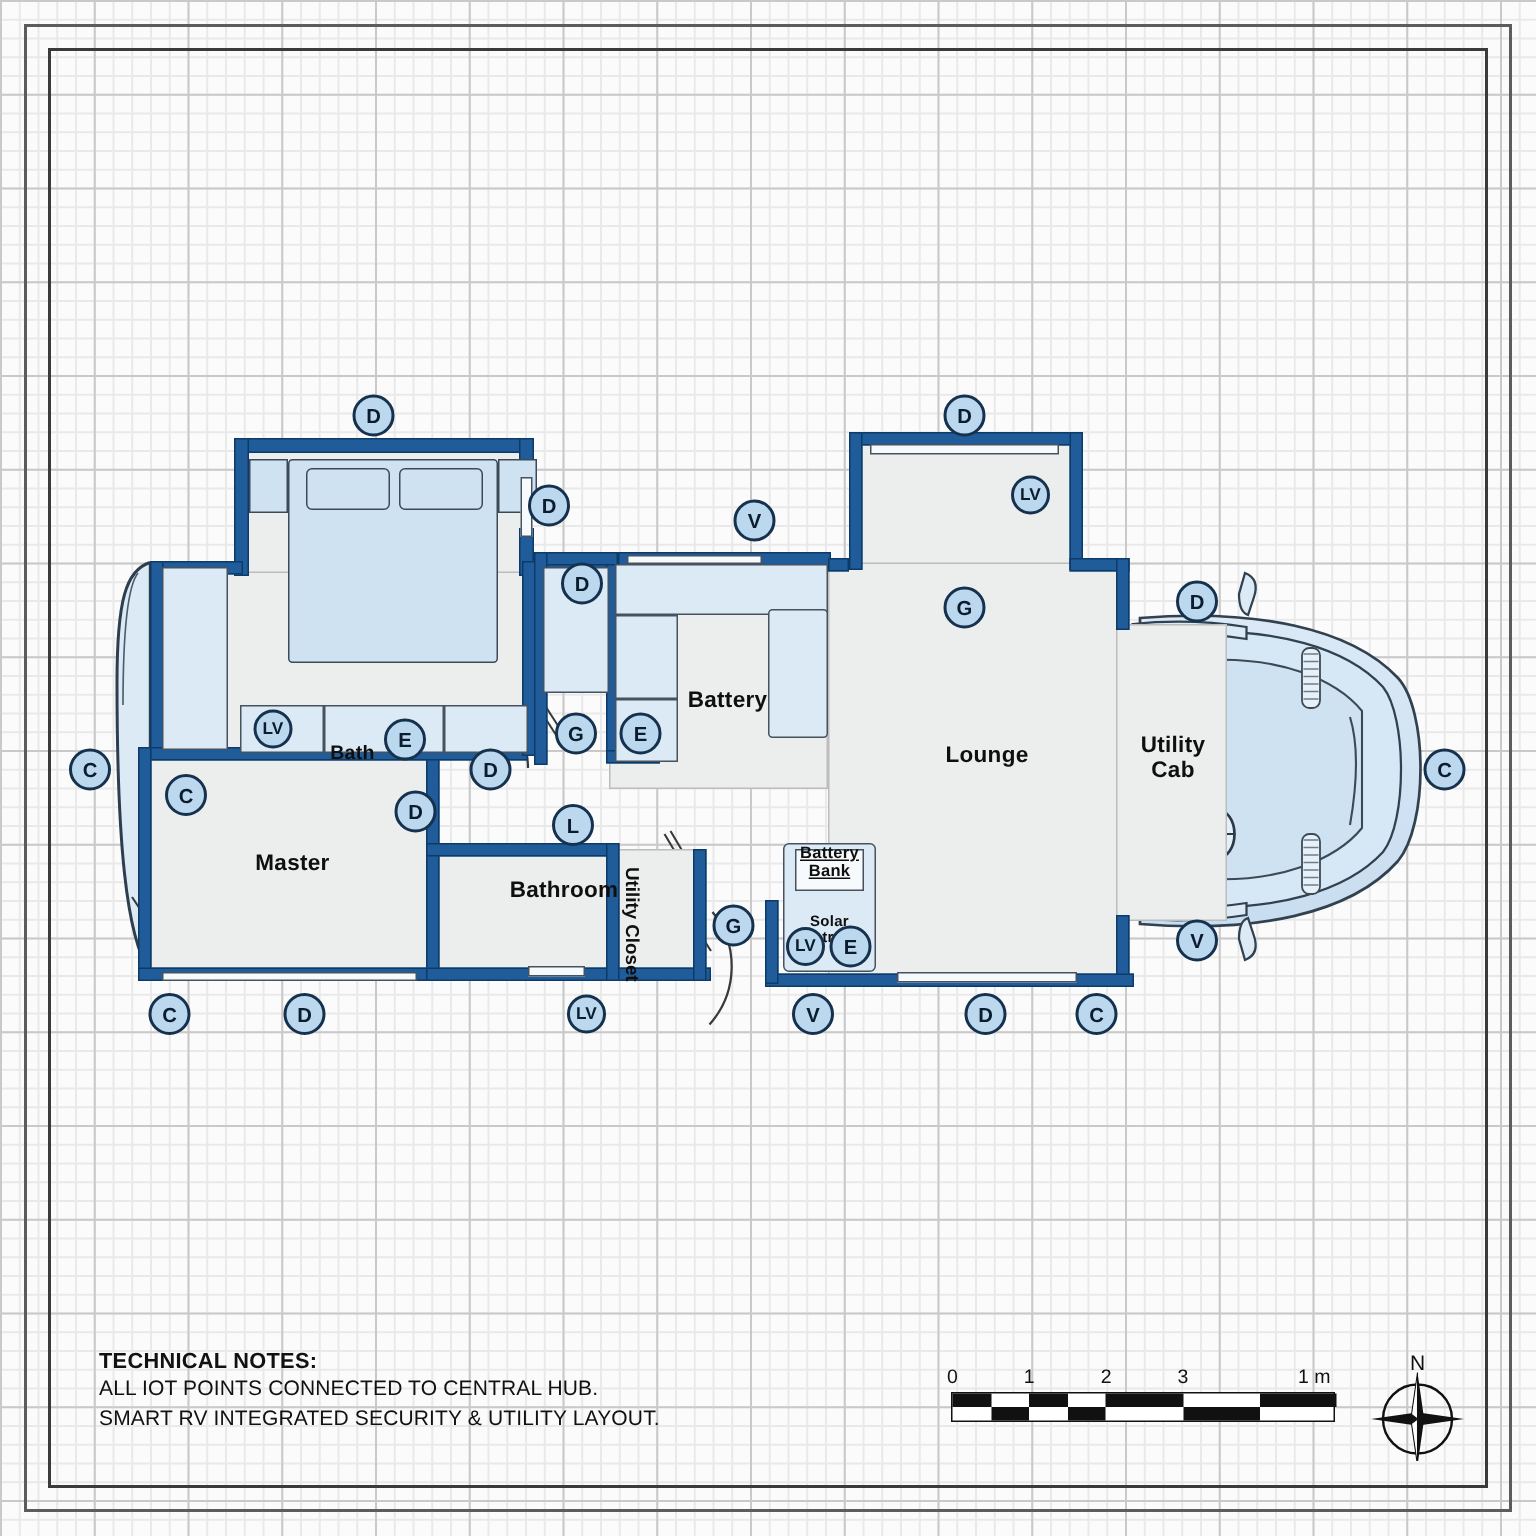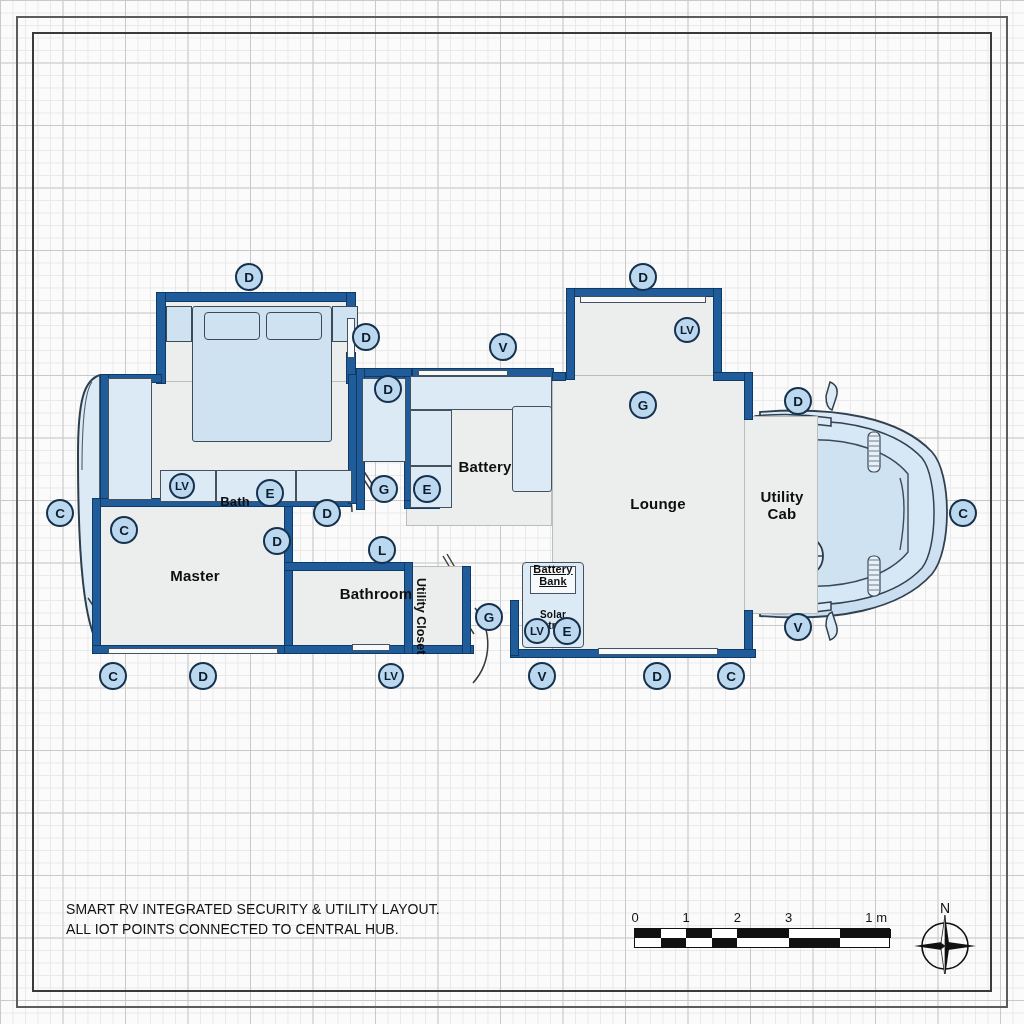--- a/index.html
+++ b/index.html
@@ -363,22 +363,23 @@
       <div class="badge sz28" style="left: 784px; top: 613px;">V</div>
       <div class="badge sz28" style="left: 99px; top: 662px;">C</div>
       <div class="badge sz28" style="left: 189px; top: 662px;">D</div>
       <div class="badge sz26" style="left: 378px; top: 663px;">LV</div>
       <div class="badge sz28" style="left: 528px; top: 662px;">V</div>
       <div class="badge sz28" style="left: 643px; top: 662px;">D</div>
       <div class="badge sz28" style="left: 717px; top: 662px;">C</div>
     </div>
 
   <div class="notes">
+    <div class="t">TECHNICAL NOTES:</div>
+    <div class="l">ALL IOT POINTS CONNECTED TO CENTRAL HUB.</div>
     <div class="l">SMART RV INTEGRATED SECURITY &amp; UTILITY LAYOUT.</div>
-    <div class="l">ALL IOT POINTS CONNECTED TO CENTRAL HUB.</div>
   </div>
 
   <div>
     <div class="scalebar">
       <div class="sseg" style="left:0;width:25.6px;height:9px;top:0;"></div>
       <div class="sseg" style="left:25.6px;width:25.6px;height:9px;top:9px;"></div>
       <div class="sseg" style="left:51.2px;width:25.6px;height:9px;top:0;"></div>
       <div class="sseg" style="left:76.8px;width:25.6px;height:9px;top:9px;"></div>
       <div class="sseg" style="left:102.4px;width:51.2px;height:9px;top:0;"></div>
       <div class="sseg" style="left:153.6px;width:51.2px;height:9px;top:9px;"></div>

